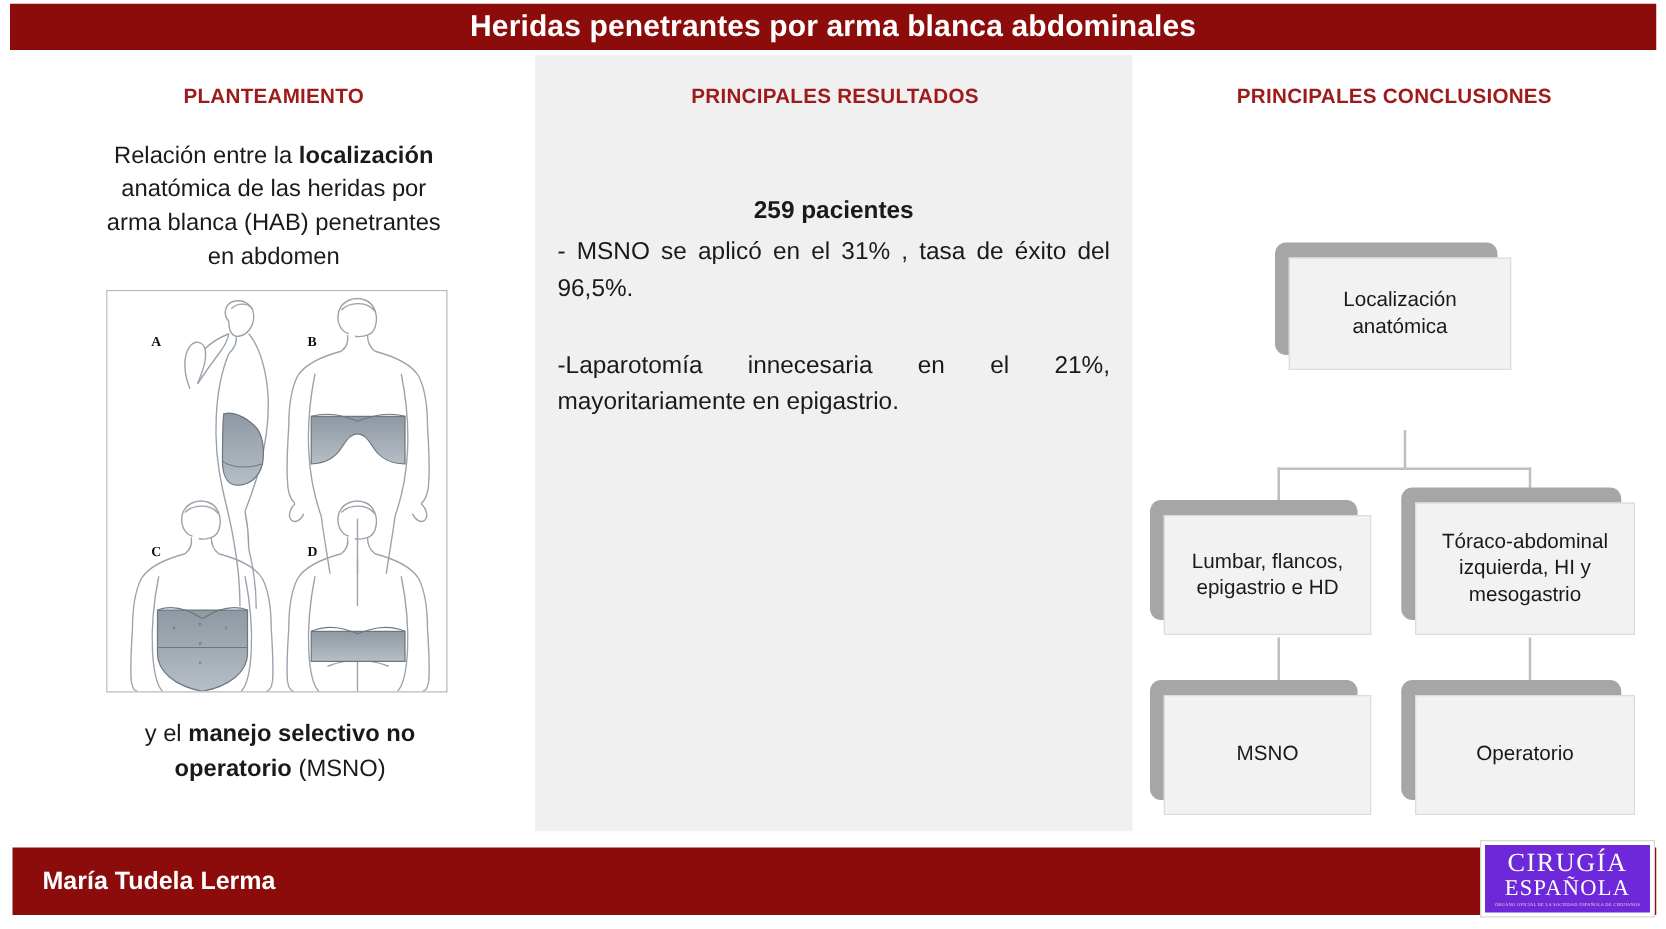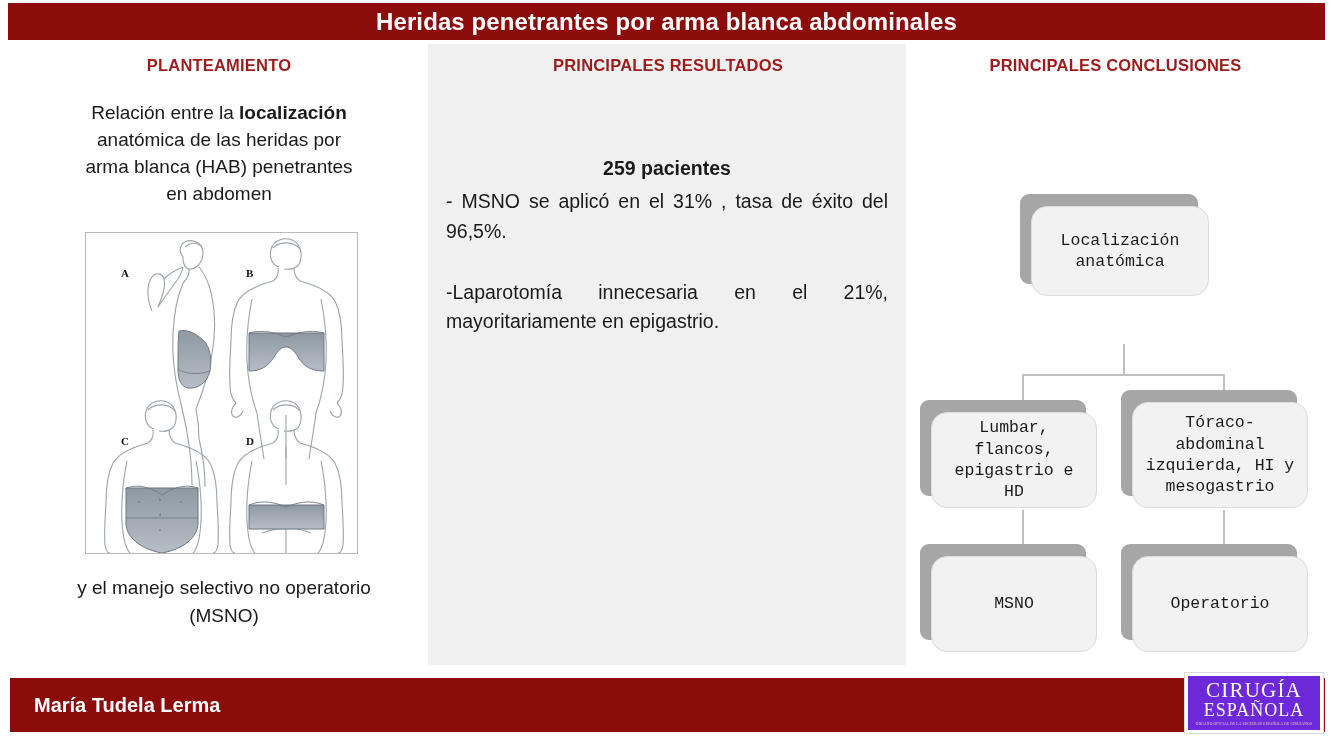--- a/index.html
+++ b/index.html
@@ -54,21 +54,21 @@
   #col-left  { left: 10px;  width: 418px; }
   #col-mid   { left: 428px; width: 480px; }
   #col-right { left: 906px; width: 419px; }
 
   .col-heading {
     text-align: center;
     color: #9E1B1B;
     font-size: 16.5px;
     font-weight: bold;
     letter-spacing: 0.2px;
-    margin-top: 12px;
+    margin-top: 24px;
   }
 
   
   #intro-text {
     margin: 25px auto 0 auto;
     width: 290px;
     text-align: center;
     font-size: 19px;
     line-height: 1.42;
     color: #1a1a1a;
@@ -90,21 +90,21 @@
   #closing-text {
     position: absolute;
     left: 64px;
     top: 530px;
     width: 300px;
     text-align: center;
     font-size: 19px;
     line-height: 1.45;
     color: #1a1a1a;
   }
-  #closing-text b { font-weight: normal; }
+  #closing-text b { font-weight: bold; }
 
   
   #results-body {
     position: absolute;
     left: 14px;
     top: 110px;
     width: 450px;
     font-size: 19.5px;
     line-height: 1.5;
     color: #1a1a1a;
@@ -141,31 +141,30 @@
     border-radius: 9px;
   }
   .node .face {
     position: absolute;
     left: 11px;
     top: 12px;
     width: 100%;
     height: 100%;
     background: #F2F2F2;
     border: 1px solid #DCDCDC;
-    border-radius: 16px;
+    border-radius: 0;
     box-sizing: border-box;
     display: flex;
     align-items: center;
     justify-content: center;
     text-align: center;
     color: #1a1a1a;
     font-size: 16.5px;
     line-height: 1.3;
     padding: 0 8px;
-    font-family: Liberation Mono, monospace;
   }
   .connector {
     position: absolute;
     background: #BFBFBF;
   }
 
   
   #footer-bar {
     position: absolute;
     left: 10px;

